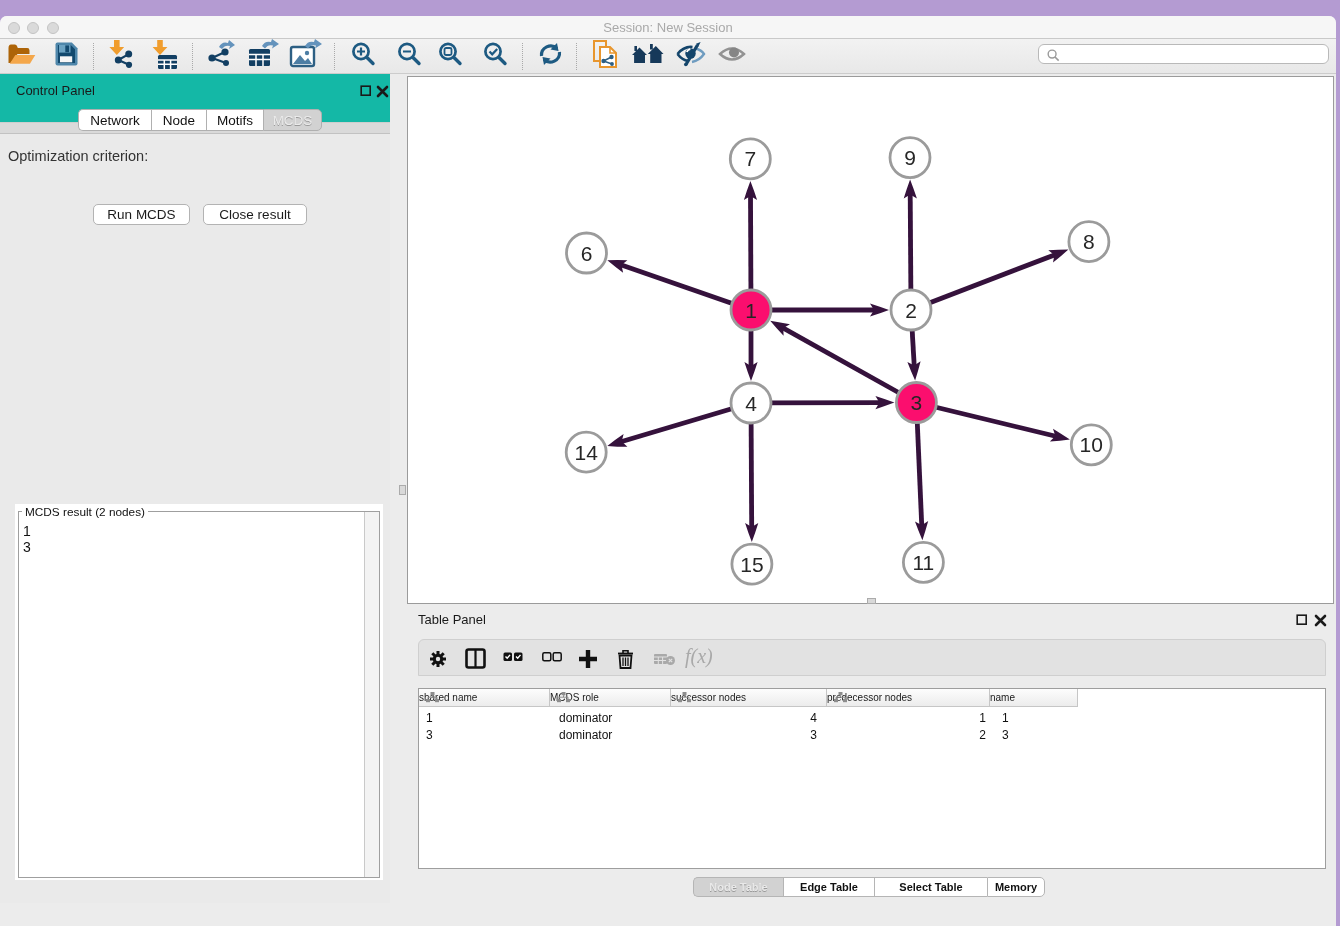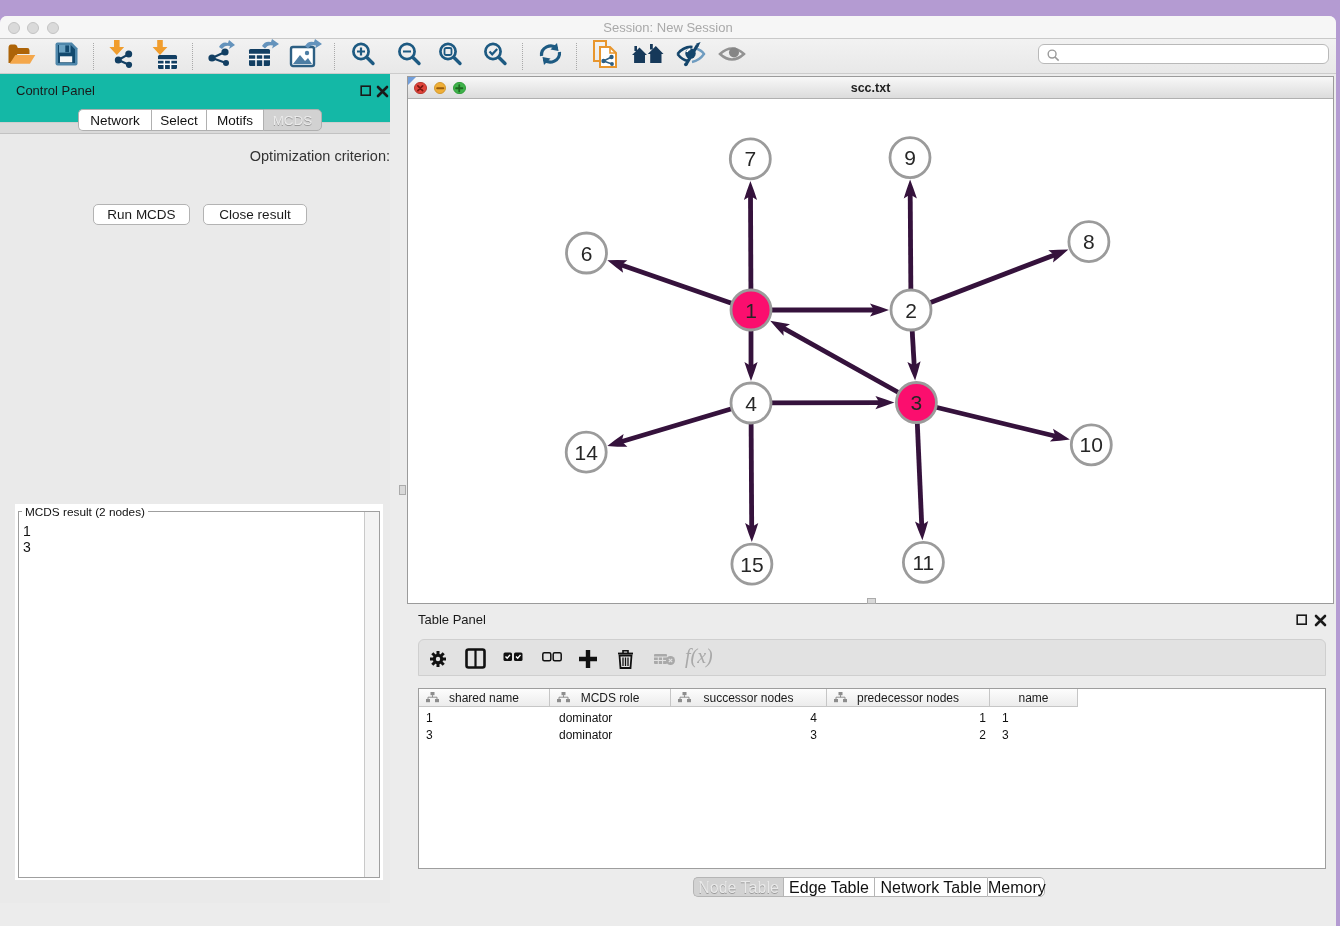--- a/index.html
+++ b/index.html
@@ -25,23 +25,23 @@
 
 #netwin{left:407px;top:60px;width:927px;height:528px;background:#fff;border:1px solid #9b9b9b}
 #nettitle{left:0;top:0;width:100%;height:22px;background:linear-gradient(#f8f8f8,#dcdcdc);border-bottom:1px solid #b0b0b0}
 .mlight{border-radius:50%;width:12.5px;height:12.5px;top:4.5px}
 #nettext{left:0;top:0;width:100%;height:22px;line-height:22px;text-align:center;font-size:12.5px;font-weight:bold;color:#222}
 
 #tpanel{left:390px;top:588px;width:946px;height:299px;background:#ececec}
 #tphead{left:28px;top:0;height:32px;line-height:32px;font-size:13px;color:#1a1a1a}
 #ttoolbar{left:28px;top:35px;width:908px;height:37px;background:#e2e2e2;border:1px solid #cfcfcf;border-radius:6px 6px 0 0}
 #ttable{left:28px;top:84px;width:908px;height:181px;background:#fff;border:1px solid #9e9e9e}
-.thcell{top:0;height:18px;background:linear-gradient(#fdfdfd,#ececec);border-right:1px solid #c6c6c6;border-bottom:1px solid #c6c6c6;font-size:12px;color:#1a1a1a;text-align:center;line-height:18px}
+.thcell{top:0;height:18px;background:linear-gradient(#fdfdfd,#ececec);border-right:1px solid #c6c6c6;border-bottom:1px solid #c6c6c6;font-size:10px;color:#1a1a1a;text-align:left;line-height:18px}
 .trow{font-size:12px;color:#111;height:17px;line-height:17px}
-.btab{top:273px;height:20px;background:#fff;border:1px solid #b5b5b5;border-right:none;text-align:center;font-size:16px;font-weight:normal;color:#111;line-height:19px}
+.btab{top:273px;height:20px;background:#fff;border:1px solid #b5b5b5;border-right:none;text-align:center;font-size:11px;font-weight:bold;color:#111;line-height:19px}
 
 #statusbar{left:0;top:887px;width:1336px;height:35px;background:#e9e9e9;border-top:1px solid #bfbfbf}
 .sbtn{background:#fafafa;border:1px solid #9c9c9c}
 .nl{font-family:"Liberation Sans",sans-serif;font-size:21px;fill:#262626}
 </style></head><body>
 <div id="win">
 <div id="titlebar" class="abs">
  <div id="wtitle" class="abs">Session: New Session</div>
  <div class="tl abs" style="left:8px"></div>
  <div class="tl abs" style="left:27px"></div>
@@ -191,59 +191,38 @@
 <div id="cpanel" class="abs">
  <div id="cphead" class="abs">Control Panel</div>
  <svg class="abs" style="left:360px;top:11px" width="12" height="12" viewBox="0 0 12 12">
         <rect x="1.2" y="1.2" width="9" height="9" fill="none" stroke="#1a1a1a" stroke-width="1.6"></rect>
       </svg>
  <svg class="abs" style="left:376px;top:11px" width="13" height="13" viewBox="0 0 13 13">
         <path d="M2,2 L11,11 M11,2 L2,11" stroke="#1a1a1a" stroke-width="2.6" stroke-linecap="round"></path>
       </svg>
  <div class="tabband abs"></div>
  <div class="tab abs" style="left:78px;width:73px;border-radius:5px 0 0 5px">Network</div>
- <div class="tab abs" style="left:151px;width:55px">Select</div>
+ <div class="tab abs" style="left:151px;width:55px">Node</div>
  <div class="tab abs" style="left:206px;width:57px">Motifs</div>
  <div class="tab abs" style="left:263px;width:59px;border-radius:0 5px 5px 0;border-right:1px solid #b0b0b0;background:#d2d2d2;color:#ebebeb;text-shadow:0 1px 0 #9a9a9a">MCDS</div>
  <div class="abs" style="left:0;top:60px;width:390px;height:769px;background:#eaeaea"></div>
- <div class="abs" style="left:8px;top:74px;width:382px;height:16px;font-size:14.5px;color:#333;text-align:right">Optimization criterion:</div>
+ <div class="abs" style="left:8px;top:74px;width:382px;height:16px;font-size:14.5px;color:#333;text-align:left">Optimization criterion:</div>
  <div class="cbtn abs" style="left:93px;top:130px;width:97px">Run MCDS</div>
  <div class="cbtn abs" style="left:203px;top:130px;width:104px">Close result</div>
  <div id="resultbox" class="abs">
    <div id="resultinner" class="abs">
           <div id="resultscroll" class="abs"></div>
         </div>
    <div class="abs" style="left:8px;top:20px;font-size:14px;color:#111;line-height:15.5px">1<br>3</div>
  </div>
  <div id="resultlegend" class="abs">MCDS result (2 nodes)</div>
 </div>
 <div class="abs" style="left:399px;top:469px;width:7px;height:10px;background:#d9d9d9;border:1px solid #ababab;z-index:6"></div>
 <div class="abs" style="left:867px;top:582px;width:9px;height:6px;background:#d9d9d9;border:1px solid #ababab;z-index:6"></div>
 <div id="netwin" class="abs">
- <div id="nettitle" class="abs">
-  <svg style="position:absolute;left:0;top:0" width="8" height="8" viewBox="0 0 8 8">
-          <path d="M0,0 L8,0 L0,8 Z" fill="#5a8fd6" opacity="0.85"></path>
-        </svg>
-  <div id="nettext" class="abs">scc.txt</div>
-  <div class="mlight abs" style="left:6px;background:#e0443a;border:1px solid #b8372e">
-          <svg width="10.5" height="10.5" viewBox="0 0 11 11" style="position:absolute;left:0;top:0.5px">
-            <path d="M3,3 L8,8 M8,3 L3,8" stroke="#7c1710" stroke-width="1.8" stroke-linecap="round"></path>
-          </svg>
-        </div>
-  <div class="mlight abs" style="left:25.5px;background:#f0af37;border:1px solid #d29a2f">
-          <svg width="10.5" height="10.5" viewBox="0 0 11 11" style="position:absolute;left:0;top:0.5px">
-            <path d="M2.2,5.5 H8.8" stroke="#985c0e" stroke-width="1.9" stroke-linecap="round"></path>
-          </svg>
-        </div>
-  <div class="mlight abs" style="left:45px;background:#3fb24a;border:1px solid #2f9e3a">
-          <svg width="10.5" height="10.5" viewBox="0 0 11 11" style="position:absolute;left:0;top:0.5px">
-            <path d="M2.2,5.5 H8.8 M5.5,2.2 V8.8" stroke="#1e6820" stroke-width="1.9" stroke-linecap="round"></path>
-          </svg>
-        </div>
- </div>
  <svg class="abs" style="left:0;top:22px" width="925" height="505" viewBox="0 0 925 505">
   <g stroke="#35123c" stroke-width="4.8">
 <line x1="343.0" y1="211.0" x2="342.5" y2="95.4"></line>
 <line x1="343.0" y1="211.0" x2="212.0" y2="165.6"></line>
 <line x1="343.0" y1="211.0" x2="467.5" y2="211.0"></line>
 <line x1="343.0" y1="211.0" x2="343.0" y2="268.5"></line>
 <line x1="508.4" y1="303.5" x2="374.0" y2="228.3"></line>
 <line x1="503.0" y1="211.0" x2="502.2" y2="94.1"></line>
 <line x1="503.0" y1="211.0" x2="647.8" y2="155.4"></line>
 <line x1="503.0" y1="211.0" x2="506.3" y2="268.1"></line>
@@ -397,17 +376,17 @@
   <div class="trow abs" style="left:408px;top:21px;width:159px;text-align:right">1</div>
   <div class="trow abs" style="left:583px;top:21px">1</div>
   <div class="trow abs" style="left:7px;top:38px">3</div>
   <div class="trow abs" style="left:140px;top:38px">dominator</div>
   <div class="trow abs" style="left:252px;top:38px;width:146px;text-align:right">3</div>
   <div class="trow abs" style="left:408px;top:38px;width:159px;text-align:right">2</div>
   <div class="trow abs" style="left:583px;top:38px">3</div>
  </div>
  <div class="btab abs" style="left:303px;width:90px;border-radius:5px 0 0 5px;background:#d2d2d2;color:#e9e9e9;text-shadow:0 1px 0 #9a9a9a">Node Table</div>
  <div class="btab abs" style="left:393px;width:91px">Edge Table</div>
- <div class="btab abs" style="left:484px;width:113px">Network Table</div>
+ <div class="btab abs" style="left:484px;width:113px">Select Table</div>
  <div class="btab abs" style="left:597px;width:58px;border-right:1px solid #b5b5b5;border-radius:0 5px 5px 0">Memory</div>
 </div>
 <div class="abs" style="left:0;top:918px;width:4px;height:4px;background:#2a5d9f;border-radius:50%"></div>
 </div>
 
 </body></html>

